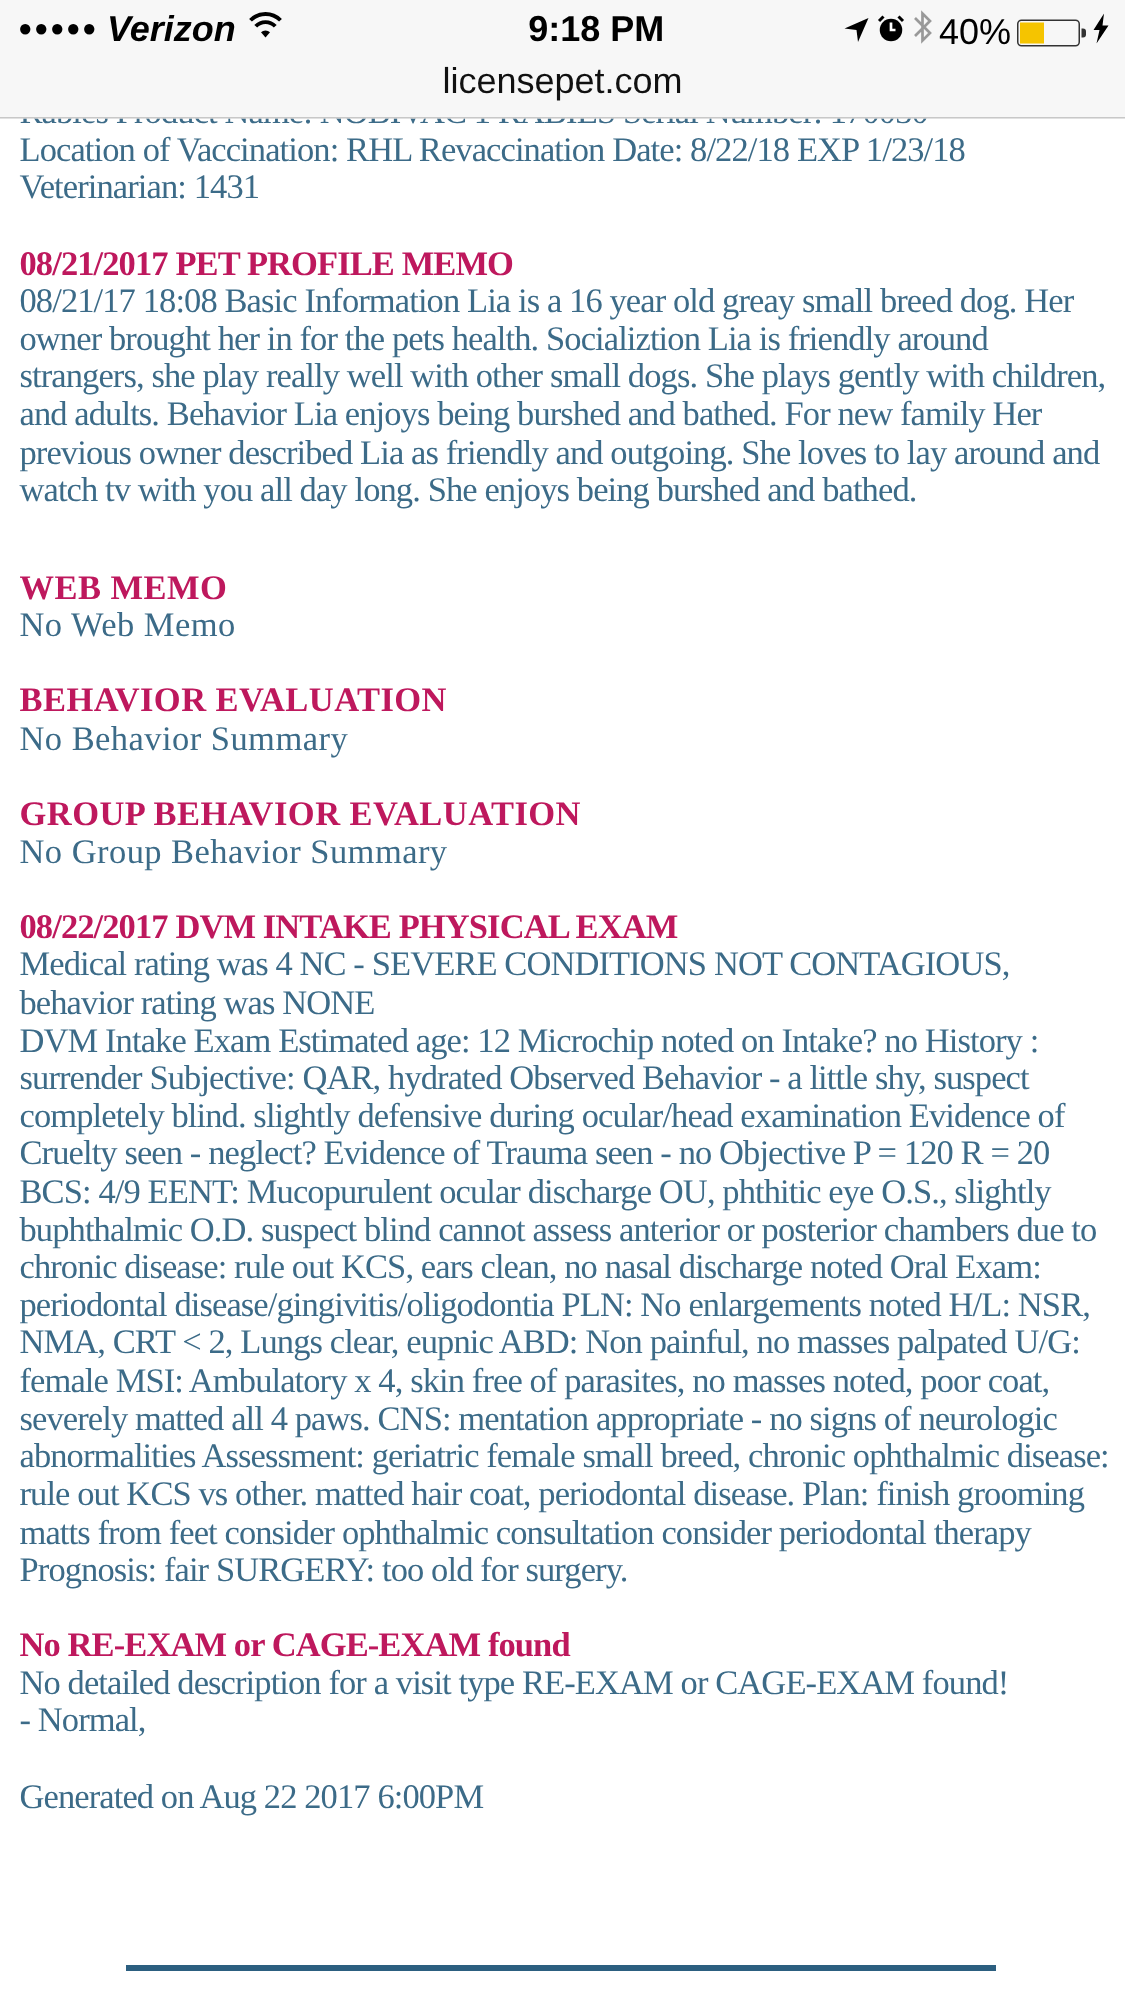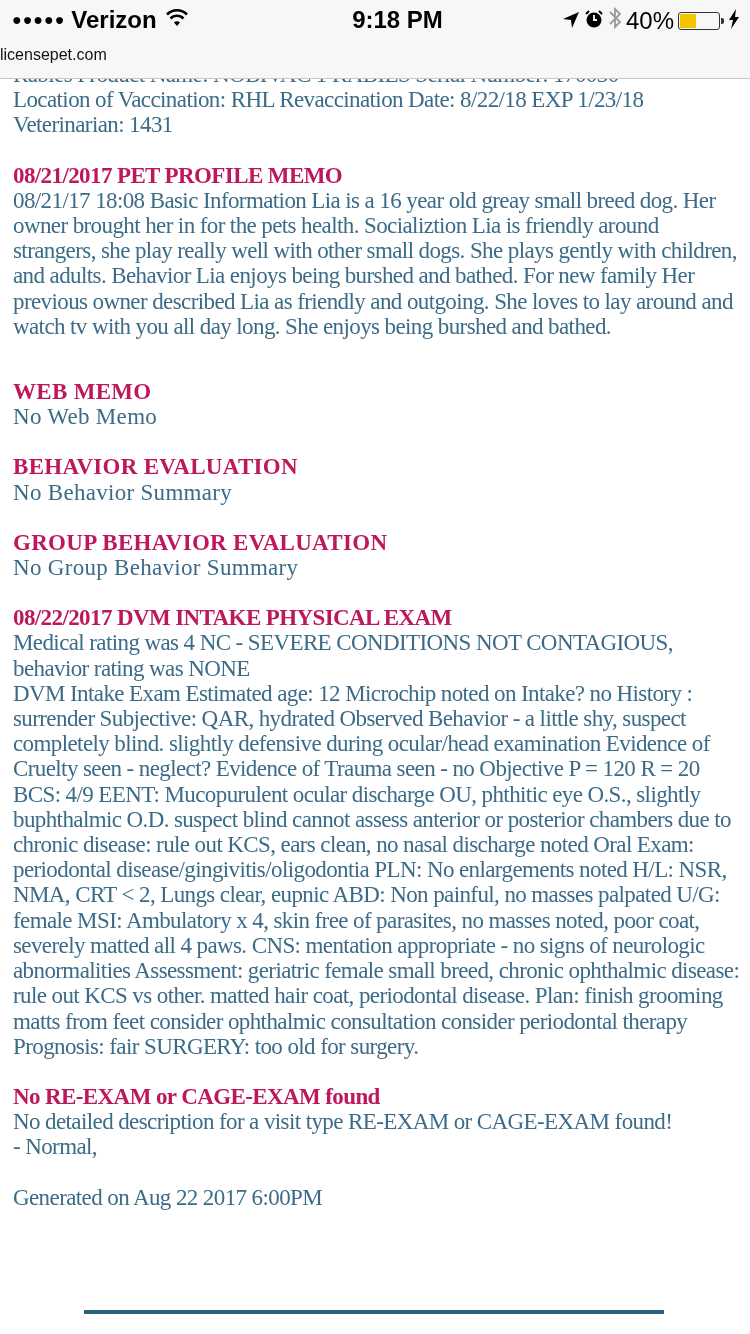--- a/index.html
+++ b/index.html
@@ -10,29 +10,29 @@
   }
   .status-bar {
     position: absolute; top: 0; left: 0; width: 750px; height: 40px;
     background: #f7f7f7; color: #000;
     font-family: "Liberation Sans", sans-serif; font-size: 24px;
   }
   .status-bar .left { position: absolute; left: 12px; top: 6px; display: flex; align-items: center; }
   .status-bar .center { position: absolute; left: 0; right: 0; top: 6px; text-align: center; font-weight: bold; padding-left: 45px; }
   .status-bar .right { position: absolute; right: 10px; top: 6px; display: flex; align-items: center; gap: 4px; }
   .dots { font-size: 16px; letter-spacing: 1px; margin-right: 6px; }
-  .carrier { font-weight: 600; }
+  .carrier { font-weight: 600; font-style: italic; }
   .wifi { margin-left: 8px; font-size: 20px; }
   .battery { width: 42px; height: 18px; border: 1.5px solid #333; border-radius: 3px; position: relative; box-sizing: border-box; }
   .battery .fill { position: absolute; left: 1px; top: 1px; bottom: 1px; width: 40%; background: #f5c400; }
   .battery:after { content: ""; position: absolute; right: -5px; top: 5px; width: 3px; height: 6px; background: #333; border-radius: 0 2px 2px 0; }
   .url-bar {
     position: absolute; top: 40px; left: 0; width: 750px; height: 38px;
     background: #f7f7f7; border-bottom: 1px solid #c8c8c8;
-    text-align: left; font-family: "Liberation Sans", sans-serif; font-size: 16px; color: #111; line-height: 30px;
+    text-align: center; font-family: "Liberation Sans", sans-serif; font-size: 24px; color: #111; line-height: 30px;
     z-index: 2;
   }
   .content {
     position: absolute; top: 62px; left: 13px; width: 730px;
     color: #3c6b88; font-size: 18.5px; line-height: 25.2px;
   }
   .content p { margin: 0; }
   .section { margin-bottom: 25px; }
   .h { font-weight: bold; color: #be185d; }
   .condensed { font-family: Liberation Serif, serif; font-size: 23px; letter-spacing: -0.6px; }

